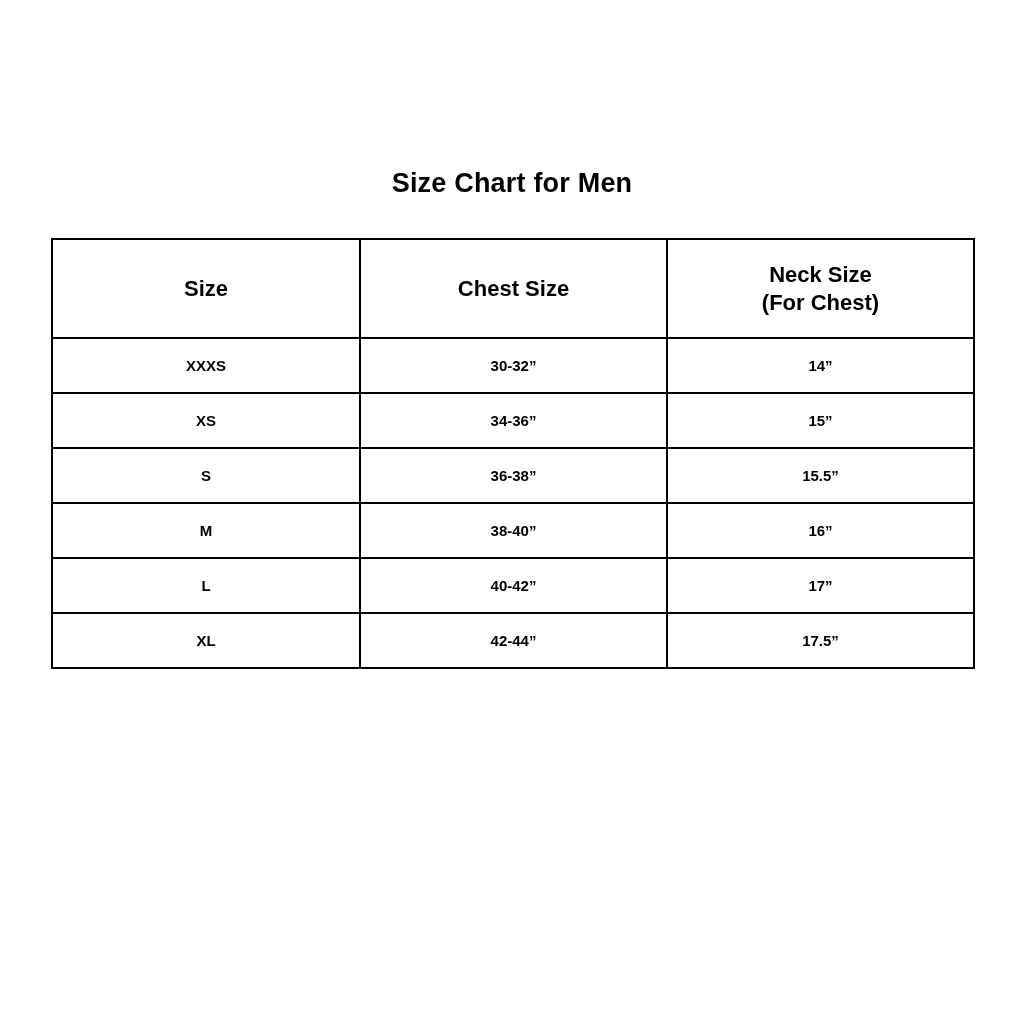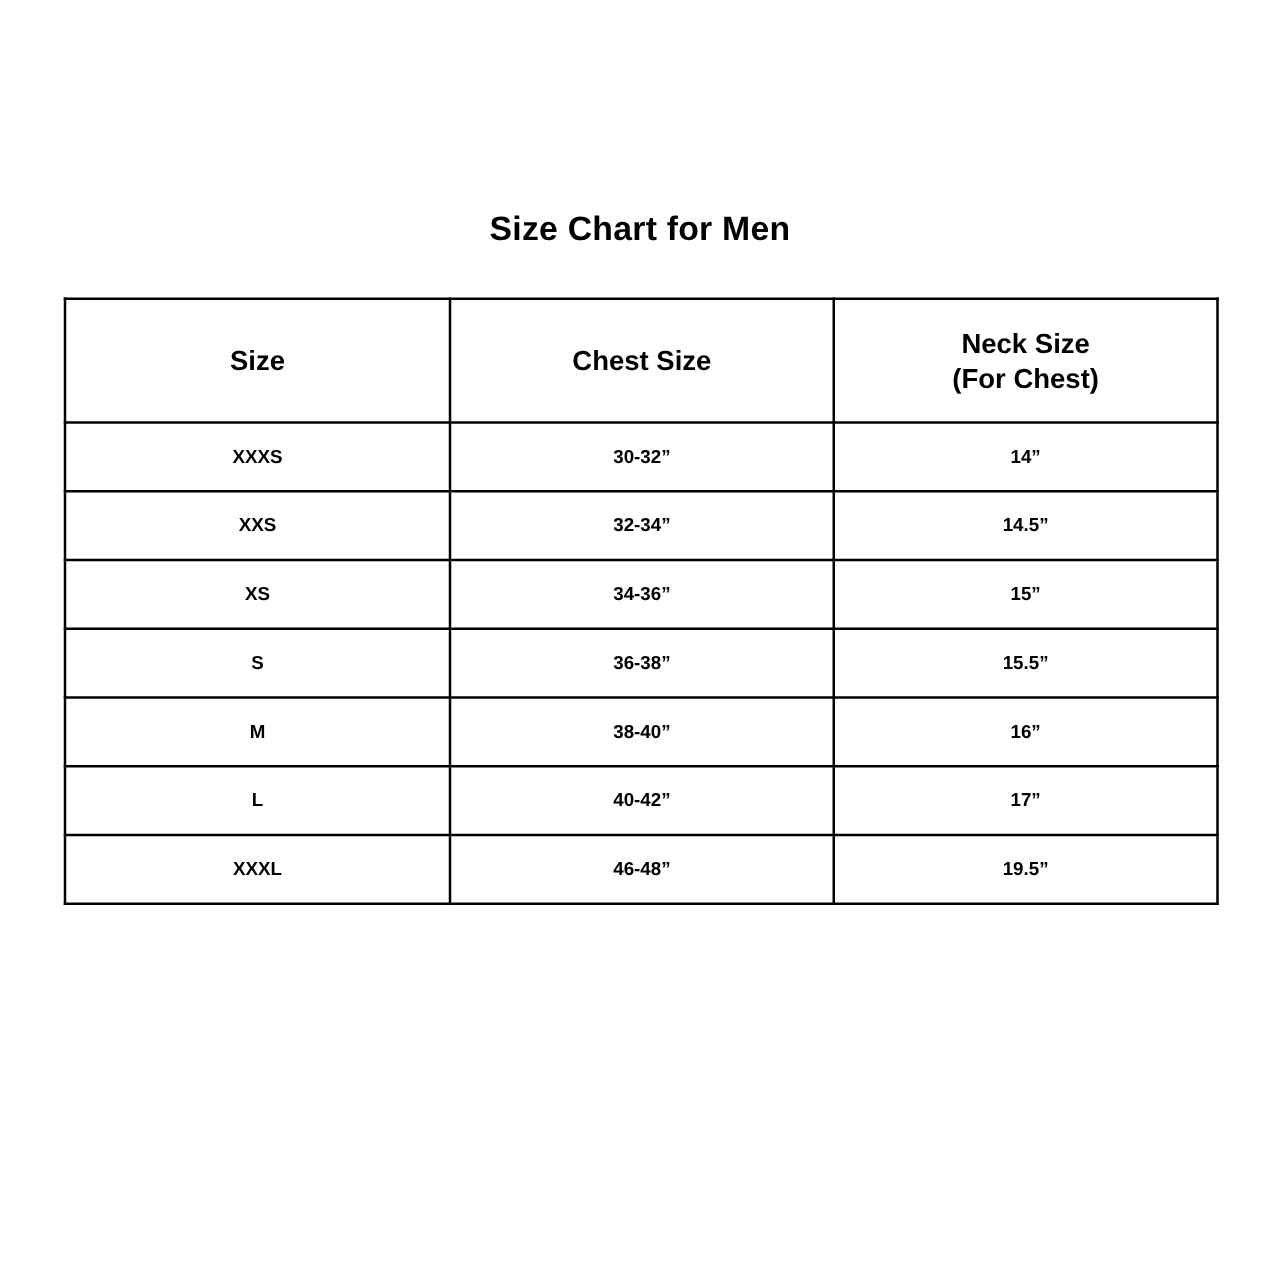--- a/index.html
+++ b/index.html
@@ -93,45 +93,40 @@
         </th>
       </tr>
     </thead>
     <tbody>
       <tr>
         <td>XXXS</td>
         <td>30-32”</td>
         <td>14”</td>
       </tr>
       <tr>
-        <td>XXS</td>
-        <td>32-34”</td>
-        <td>14.5”</td>
-      </tr>
-      <tr>
         <td>XS</td>
         <td>34-36”</td>
         <td>15”</td>
       </tr>
       <tr>
         <td>S</td>
         <td>36-38”</td>
         <td>15.5”</td>
       </tr>
       <tr>
         <td>M</td>
         <td>38-40”</td>
         <td>16”</td>
       </tr>
       <tr>
         <td>L</td>
         <td>40-42”</td>
         <td>17”</td>
       </tr>
       <tr>
-        <td>XXXL</td>
-        <td>46-48”</td>
-        <td>19.5”</td>
+        <td>XL</td>
+        <td>42-44”</td>
+        <td>17.5”</td>
       </tr>
     </tbody>
   </table>
 
 </div>
 
 </body></html>

